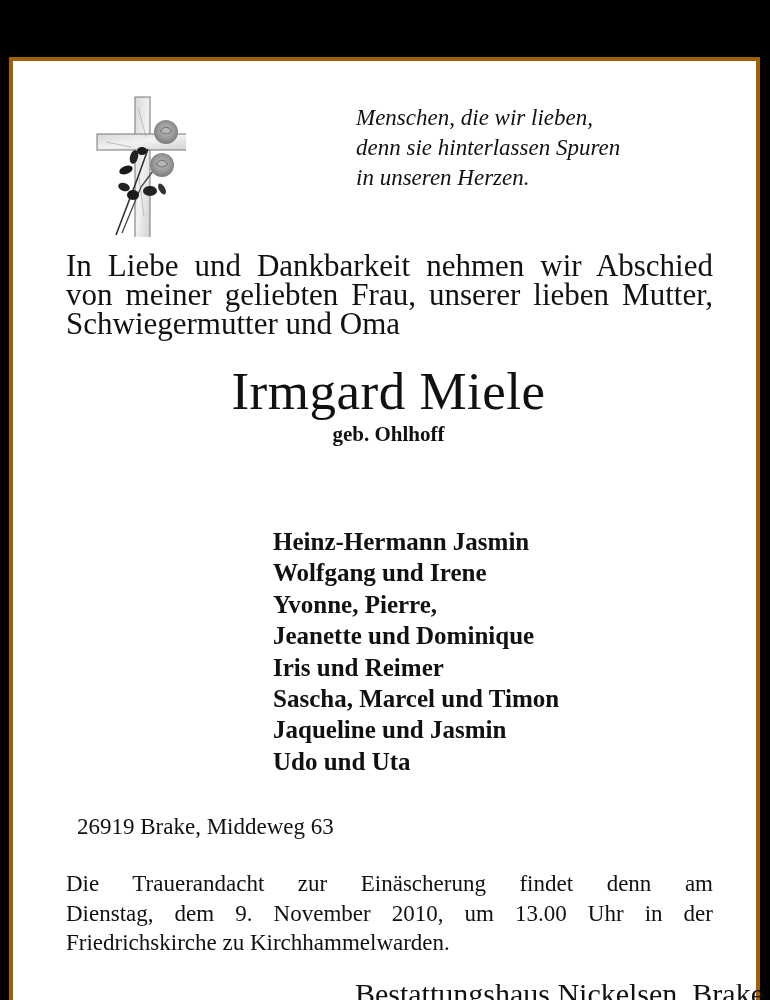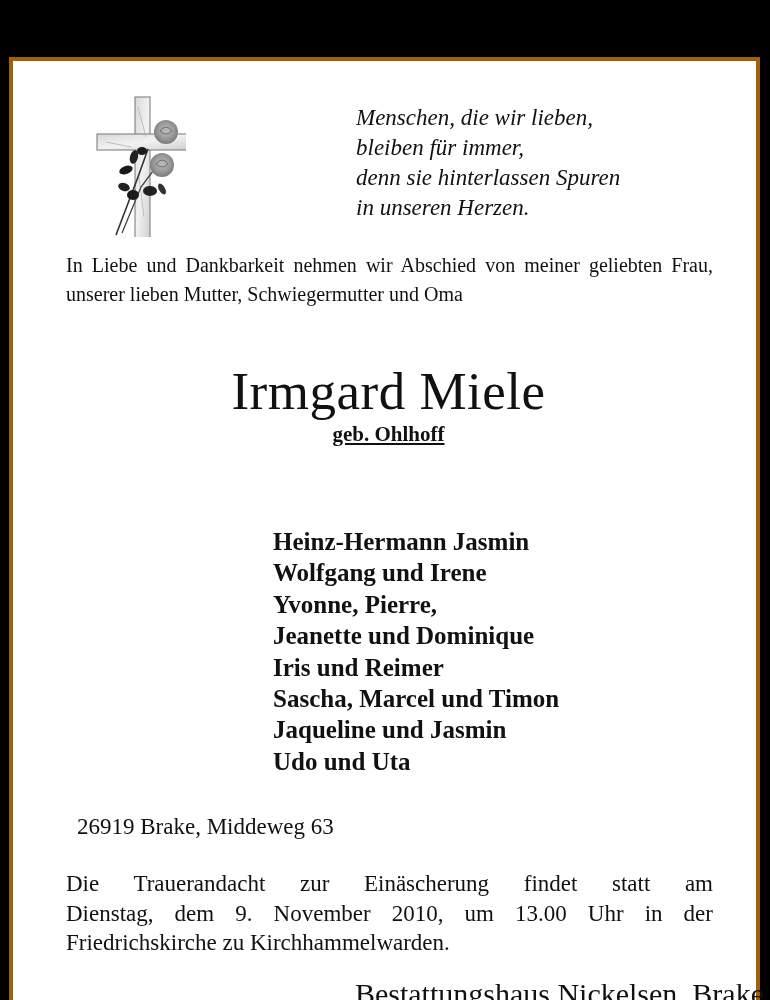--- a/index.html
+++ b/index.html
@@ -10,30 +10,30 @@
       font-family: "Liberation Serif", "DejaVu Serif", serif; color: #111; margin-top: 48px;
     }
     .cross { position: absolute; left: 73px; top: 26px; width: 100px; height: 150px; }
     .poem {
       position: absolute; left: 343px; top: 42px;
       font-style: italic; font-size: 23px; line-height: 30px;
     }
     .poem div { white-space: nowrap; }
     .intro {
       position: absolute; left: 53px; top: 190px; width: 647px;
-      font-size: 20px; line-height: 29px; text-align: justify;
+      font-size: 31px; line-height: 29px; text-align: justify;
     }
     .name {
       position: absolute; left: 0; width: 751px; top: 300px;
       text-align: center; font-weight: normal; font-size: 53px; line-height: 60px;
       letter-spacing: 0.5px;
     }
     .maiden {
       position: absolute; left: 0; width: 751px; top: 360px;
-      text-align: center; font-weight: bold; font-size: 21px; line-height: 26px; text-decoration: underline;
+      text-align: center; font-weight: bold; font-size: 21px; line-height: 26px;
     }
     .dates { position: absolute; top: 393px; font-weight: bold; font-size: 25px; line-height: 30px; }
     .birth { left: 213px; }
     .death { left: 402px; }
     .family {
       position: absolute; left: 260px; top: 465px;
       font-weight: bold; font-size: 25px; line-height: 31.4px;
     }
     .family div { white-space: nowrap; }
     .address { position: absolute; left: 64px; top: 751px; font-size: 23px; line-height: 29px; }
@@ -84,21 +84,20 @@
     <ellipse cx="76" cy="102" rx="3" ry="6" fill="#333" transform="rotate(-30 76 102)"></ellipse>
 
     <circle cx="80" cy="45" r="12" fill="url(#rose)"></circle>
     <path d="M74 44 Q80 36 86 44 Q80 50 74 44" stroke="#666" stroke-width="0.8" fill="none"></path>
     <circle cx="76" cy="78" r="12" fill="url(#rose)"></circle>
     <path d="M70 77 Q76 69 82 77 Q76 83 70 77" stroke="#666" stroke-width="0.8" fill="none"></path>
   </svg>
 
   <div class="poem">
     <div>Menschen, die wir lieben,</div>
-    <div>bleiben für immer,</div>
     <div>denn sie hinterlassen Spuren</div>
     <div>in unseren Herzen.</div>
   </div>
 
   <div class="intro">In Liebe und Dankbarkeit nehmen wir Abschied von meiner geliebten Frau, unserer lieben Mutter, Schwiegermutter und Oma</div>
 
   <div class="name">Irmgard Miele</div>
   <div class="maiden">geb. Ohlhoff</div>
 
   <div class="family">
@@ -108,19 +107,19 @@
     <div>Jeanette und Dominique</div>
     <div>Iris und Reimer</div>
     <div>Sascha, Marcel und Timon</div>
     <div>Jaqueline und Jasmin</div>
     <div>Udo und Uta</div>
   </div>
 
   <div class="address">26919 Brake, Middeweg 63</div>
 
   <div class="service">
-    <span class="ln">Die Trauerandacht zur Einäscherung findet statt am</span>
+    <span class="ln">Die Trauerandacht zur Einäscherung findet denn am</span>
     <span class="ln">Dienstag, dem 9. November 2010, um 13.00 Uhr in der</span>
     <span class="ln last">Friedrichskirche zu Kirchhammelwarden.</span>
   </div>
 
   <div class="undertaker">Bestattungshaus Nickelsen, Brake</div>
 </div>
 
 </body></html>

